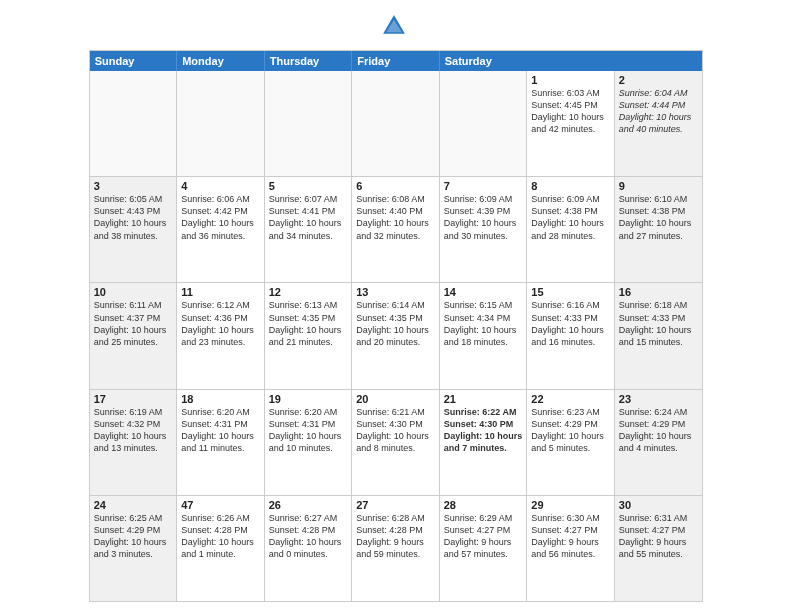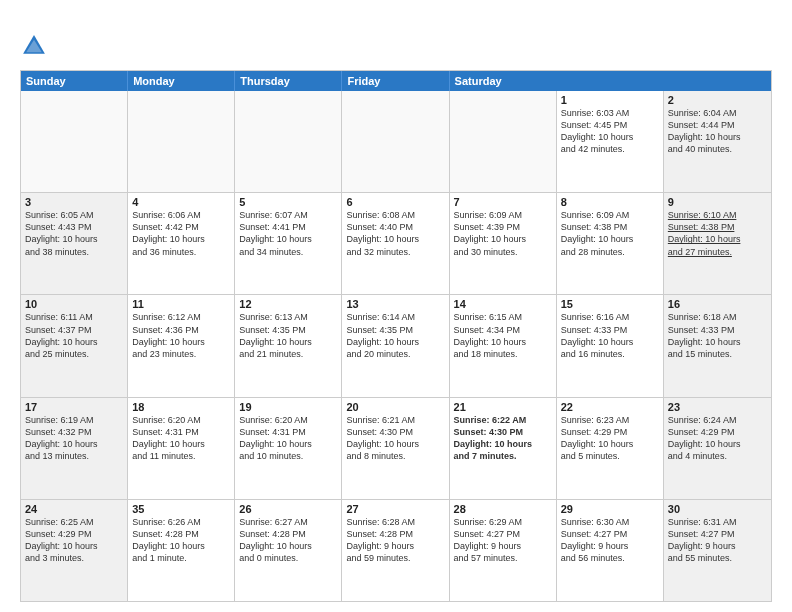--- a/index.html
+++ b/index.html
@@ -6,23 +6,24 @@
     body {
       font-family: Arial, sans-serif;
       background: #fff;
       width: 792px;
       height: 612px;
       overflow: hidden;
     }
     .page {
       width: 792px;
       height: 612px;
-      padding: 32px 20px 10px 20px;
+      padding: 12px 20px 10px 20px;
       display: flex;
       flex-direction: column;
+      align-items: center;
     }
     .header {
       display: flex;
       align-items: flex-start;
       justify-content: space-between;
       margin-bottom: 10px;
     }
     .logo {
       display: flex;
       align-items: center;
@@ -146,21 +147,21 @@
           <div class="cal-cell empty"></div>
           <div class="cal-cell">
             <div class="day-num">1</div>
             <div class="day-info" style="white-space: pre-line;">Sunrise: 6:03 AM
 Sunset: 4:45 PM
 Daylight: 10 hours
 and 42 minutes.</div>
           </div>
           <div class="cal-cell shaded">
             <div class="day-num">2</div>
-            <div class="day-info" style="white-space: pre-line;">Sunrise: 6:04 AM
+            <div class="day-info" style="white-space: pre-line; font-style: italic;">Sunrise: 6:04 AM
 Sunset: 4:44 PM
 Daylight: 10 hours
 and 40 minutes.</div>
           </div>
         </div>
         <div class="cal-row">
           <div class="cal-cell shaded">
             <div class="day-num">3</div>
             <div class="day-info" style="white-space: pre-line;">Sunrise: 6:05 AM
 Sunset: 4:43 PM
@@ -197,21 +198,21 @@
           </div>
           <div class="cal-cell">
             <div class="day-num">8</div>
             <div class="day-info" style="white-space: pre-line;">Sunrise: 6:09 AM
 Sunset: 4:38 PM
 Daylight: 10 hours
 and 28 minutes.</div>
           </div>
           <div class="cal-cell shaded">
             <div class="day-num">9</div>
-            <div class="day-info" style="white-space: pre-line; text-decoration: underline;">Sunrise: 6:10 AM
+            <div class="day-info" style="white-space: pre-line;">Sunrise: 6:10 AM
 Sunset: 4:38 PM
 Daylight: 10 hours
 and 27 minutes.</div>
           </div>
         </div>
         <div class="cal-row">
           <div class="cal-cell shaded">
             <div class="day-num">10</div>
             <div class="day-info" style="white-space: pre-line;">Sunrise: 6:11 AM
 Sunset: 4:37 PM
@@ -314,21 +315,21 @@
         </div>
         <div class="cal-row">
           <div class="cal-cell shaded">
             <div class="day-num">24</div>
             <div class="day-info" style="white-space: pre-line;">Sunrise: 6:25 AM
 Sunset: 4:29 PM
 Daylight: 10 hours
 and 3 minutes.</div>
           </div>
           <div class="cal-cell">
-            <div class="day-num">35</div>
+            <div class="day-num">47</div>
             <div class="day-info" style="white-space: pre-line;">Sunrise: 6:26 AM
 Sunset: 4:28 PM
 Daylight: 10 hours
 and 1 minute.</div>
           </div>
           <div class="cal-cell">
             <div class="day-num">26</div>
             <div class="day-info" style="white-space: pre-line;">Sunrise: 6:27 AM
 Sunset: 4:28 PM
 Daylight: 10 hours

